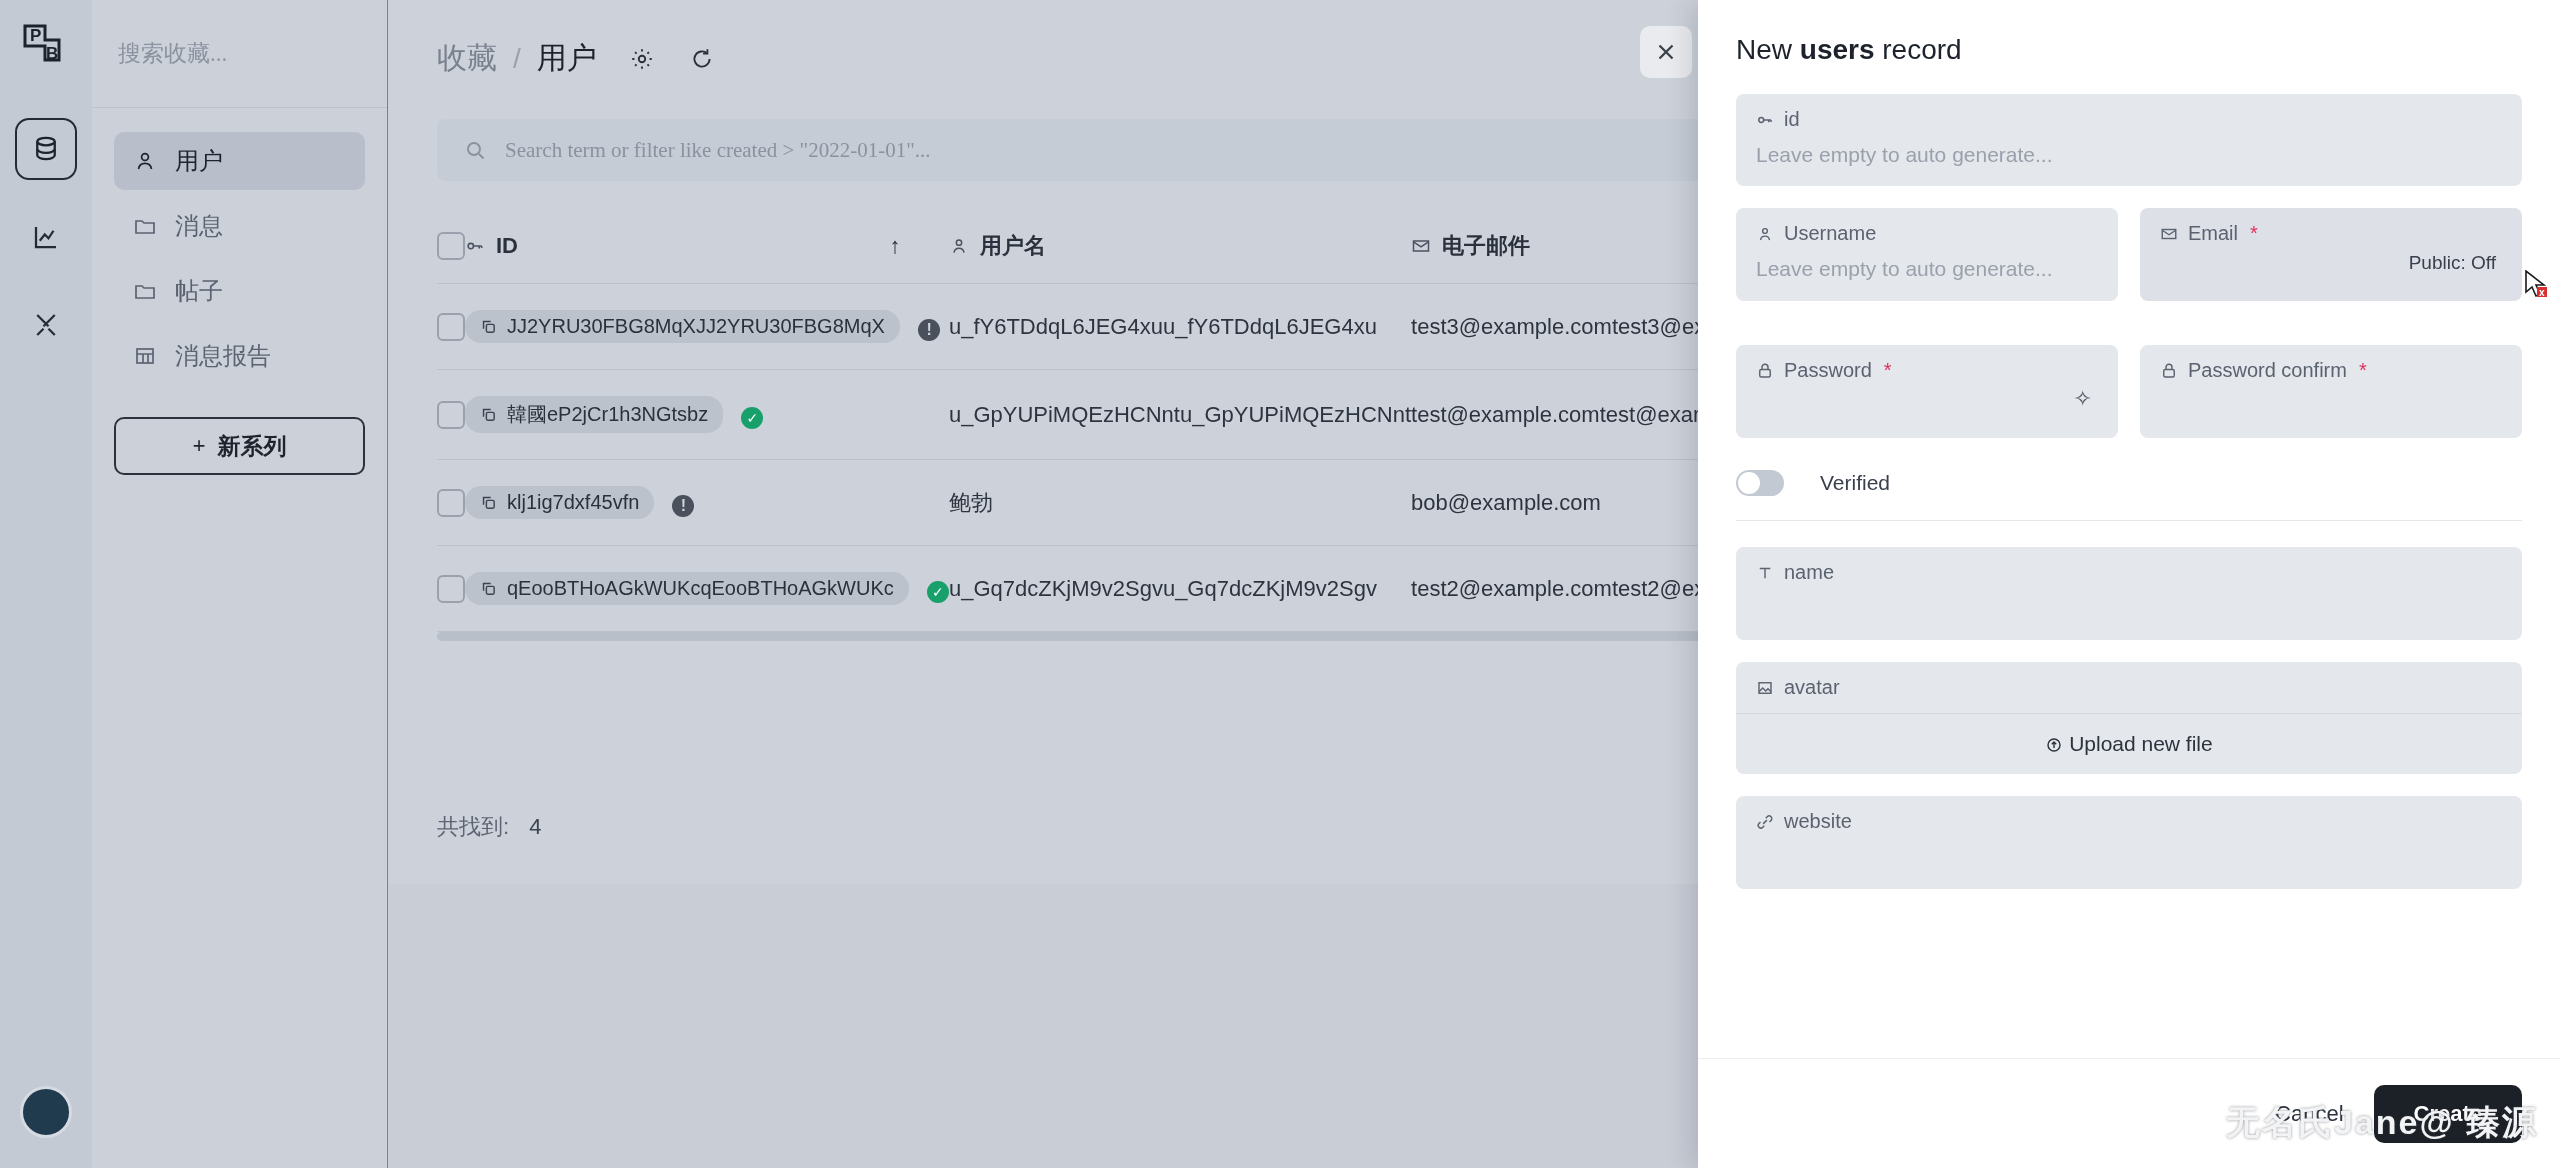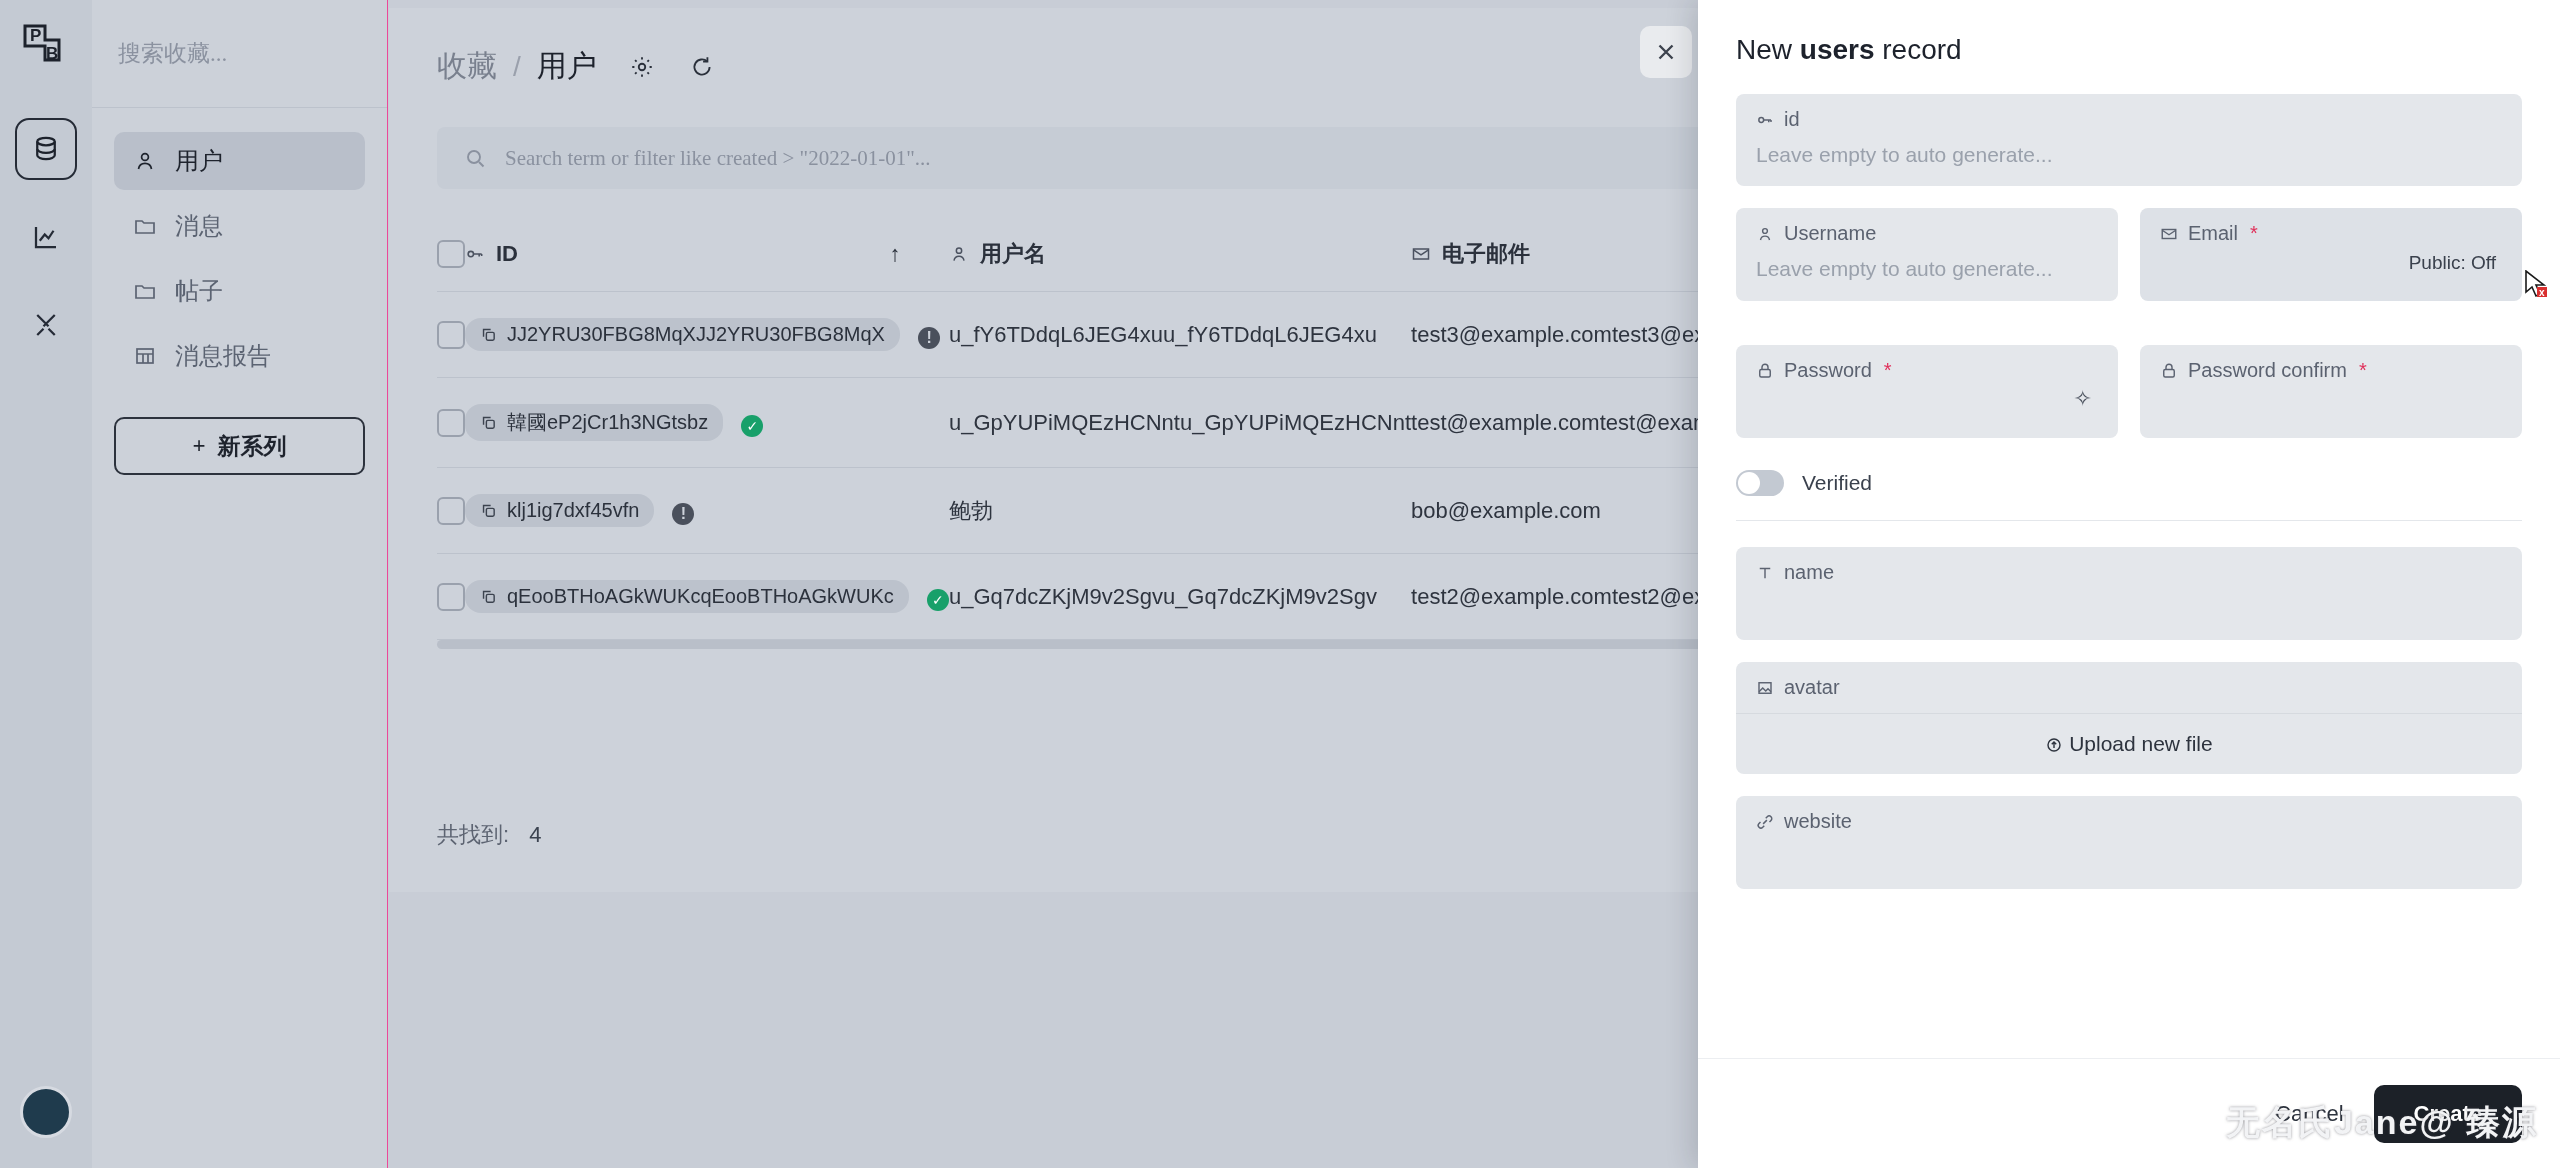--- a/index.html
+++ b/index.html
@@ -51,21 +51,21 @@
   .side-item.active { background:#b9bfca; color:#1e232d; }
   .side-icon { width:26px; height:26px; display:flex; align-items:center; justify-content:center; flex:none; }
   .new-collection {
     margin:32px 22px 0 22px; height:58px;
     border:2px solid #2c323d; border-radius:10px;
     display:flex; align-items:center; justify-content:center; gap:12px;
     color:#1e232d; font-size:23px; font-weight:bold;
   }
 
   
-  .main { position:absolute; left:389px; top:8px; right:0; height:884px; background:#cdd2da; }
+  .main { position:absolute; left:389px; top:0; right:0; height:884px; background:#cdd2da; }
   .crumbs { display:flex; align-items:center; gap:16px; padding:38px 0 0 48px; }
   .crumb-muted { color:#79808e; font-size:30px; }
   .crumb-sep { color:#9aa0ac; font-size:28px; }
   .crumb-cur { color:#1d222c; font-size:30px; }
   .crumb-ico { width:30px; height:30px; color:#2a303b; margin-left:14px; display:flex; align-items:center; justify-content:center; }
 
   .searchbar {
     margin:40px 0 0 48px; height:62px; width:1530px;
     background:#c6ccd5; border-radius:8px;
     display:flex; align-items:center; gap:18px; padding:0 26px;
@@ -122,21 +122,21 @@
   .field.tall { min-height:92px; }
   .f-label { display:flex; align-items:center; gap:10px; font-size:20px; color:#5b6270; }
   .f-label .req { color:#e0315b; font-size:20px; margin-left:2px; }
   .f-ph { margin-top:12px; font-size:21px; color:#9aa1ac; }
   .f-val { margin-top:12px; font-size:21px; color:#1d222c; min-height:26px; }
   .grid2 { display:grid; grid-template-columns:1fr 1fr; gap:22px; }
   .field.focused { background:#dde1e7; }
   .public-off { position:absolute; right:26px; top:44px; font-size:19px; color:#3a4插; color:#3a414d; }
   .magic { position:absolute; right:26px; bottom:26px; font-size:22px; color:#4a515d; }
 
-  .toggle-row { display:flex; align-items:center; gap:18px; margin:10px 0 24px 0; }
+  .toggle-row { display:flex; align-items:center; gap:36px; margin:10px 0 24px 0; }
   .toggle {
     width:48px; height:26px; border-radius:13px; background:#c3c9d2; position:relative;
   }
   .toggle::after {
     content:""; position:absolute; left:2px; top:2px; width:22px; height:22px;
     border-radius:50%; background:#fff;
   }
   .toggle-lbl { font-size:21px; color:#3a414d; }
   .divider { height:1px; background:#e4e7eb; margin:10px 0 26px 0; }
 

